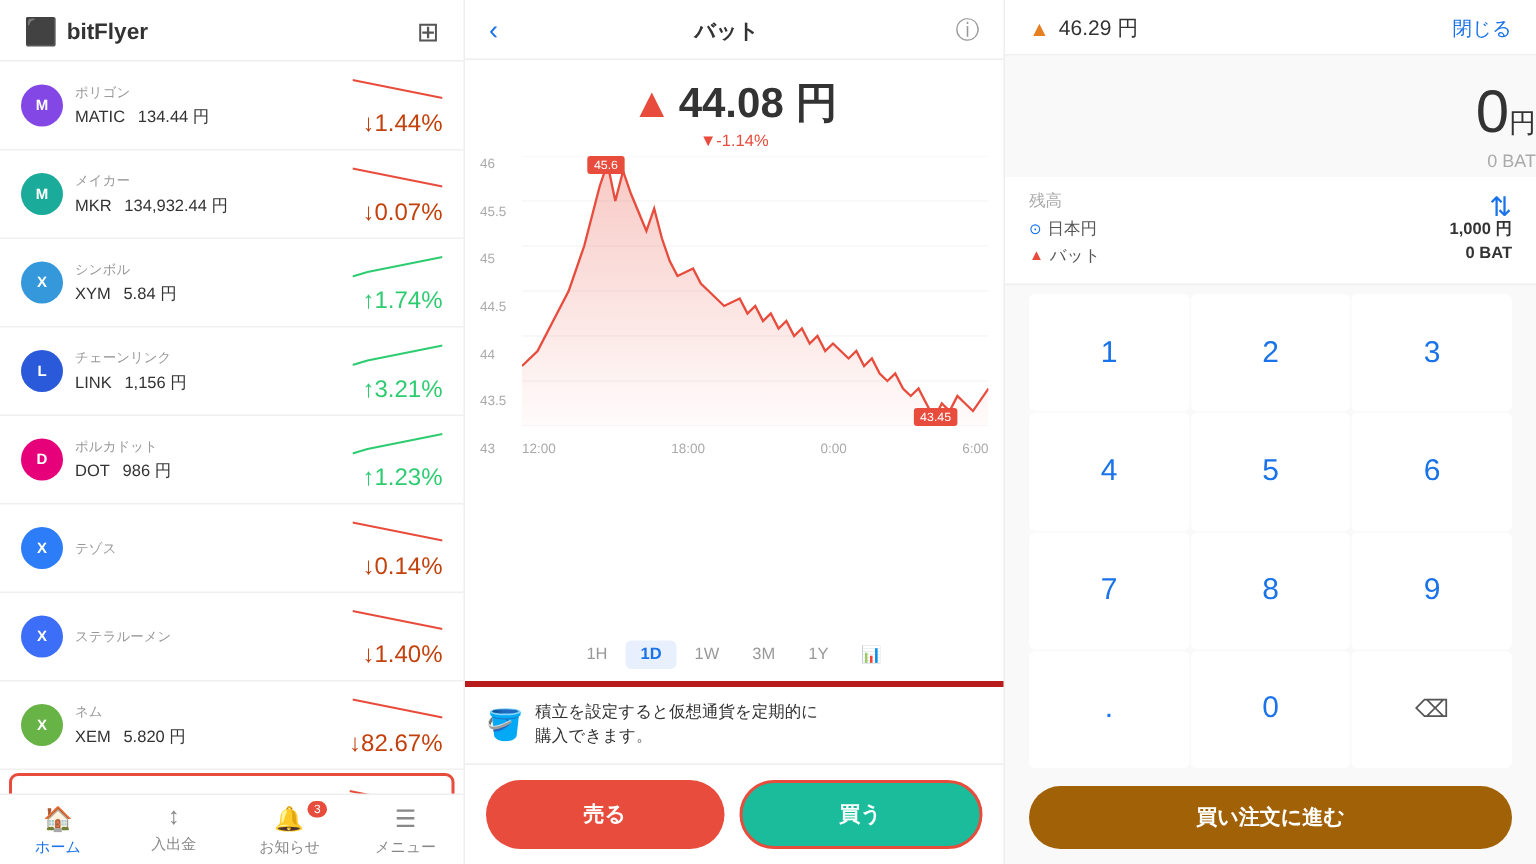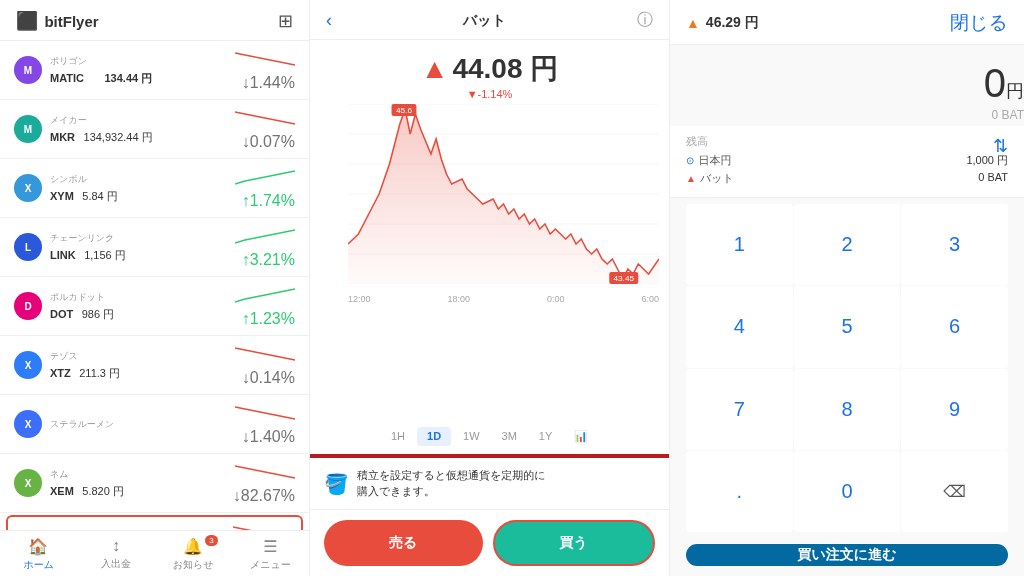--- a/index.html
+++ b/index.html
@@ -77,38 +77,38 @@
     }
     .coin-info {
       flex: 1;
     }
     .coin-name-jp {
       font-size: 9px;
       color: #999;
     }
     .coin-ticker {
       font-size: 11px;
-      font-weight: 700;
+      font-weight: 400;
       color: #333;
     }
     .coin-price {
       font-size: 11px;
       color: #333;
     }
     .coin-change {
       display: flex;
       flex-direction: column;
       align-items: flex-end;
       gap: 2px;
     }
     .mini-chart {
       width: 60px;
       height: 24px;
     }
-    .change-down { color: #737373; }
+    .change-down { color: #c2410c; }
     .change-up { color: #2ecc71; }
 
     .left-footer {
       display: flex;
       border-top: 1px solid #eee;
       padding: 6px 0 4px;
     }
     .footer-item {
       flex: 1;
       display: flex;
@@ -305,26 +305,26 @@
       display: flex;
       align-items: center;
       gap: 6px;
     }
     .alert-triangle {
       color: #e67e22;
       font-size: 14px;
     }
     .alert-price {
       font-size: 14px;
-      font-weight: 700;
+      font-weight: 400;
       color: #333;
     }
     .close-btn {
       color: #1a73e8;
-      font-size: 19px;
+      font-size: 13px;
       cursor: pointer;
     }
     .amount-display {
       text-align: right;
       padding: 16px 0 4px;
     }
     .amount-value {
       font-size: 40px;
       font-weight: 300;
       color: #333;
@@ -362,21 +362,21 @@
       margin-bottom: 3px;
     }
     .balance-label {
       display: flex;
       align-items: center;
       gap: 4px;
       color: #555;
     }
     .balance-val {
       color: #333;
-      font-weight: 400;
+      font-weight: 700;
     }
     .numpad {
       display: grid;
       grid-template-columns: repeat(3, 1fr);
       gap: 1px;
       padding: 6px 16px;
       flex: 1;
     }
     .num-key {
       background: #fff;
@@ -391,25 +391,25 @@
     }
     .num-key.del-key {
       font-size: 16px;
       color: #555;
     }
     .num-key.dot-key {
       font-size: 20px;
     }
     .order-btn {
       margin: 6px 16px 10px;
-      background: #0369a1;
+      background: #a16207;
       color: #fff;
       border: none;
       border-radius: 24px;
-      padding: 2px 0;
+      padding: 12px 0;
       font-size: 14px;
       font-weight: 600;
       cursor: pointer;
       width: calc(100% - 32px);
     }
   </style>
 </head>
 <body>
 
 <div class="left-panel">
@@ -420,21 +420,21 @@
     </div>
     <span class="qr-icon">⊞</span>
   </div>
   <div class="coin-list" id="coin-list">
       <div class="coin-item">
     <div class="coin-icon" style="background:#8247e5">M</div>
     <div class="coin-info">
       <div class="coin-name-jp">ポリゴン</div>
       <div>
         <span class="coin-ticker">MATIC</span>
-        <span class="coin-price" style="margin-left:16px;font-weight:bold;">134.44 円</span>
+        <span class="coin-price" style="margin-left:4px;">134.44 円</span>
       </div>
     </div>
     <div class="coin-change">
       <svg class="mini-chart" viewBox="0 0 60 18">
         <path d="M0,2 L10,4 L20,6 L30,8 L40,10 L50,12 L60,14" fill="none" stroke="#e74c3c" stroke-width="1.5"></path>
       </svg>
       <span class="change-down">↓1.44%</span>
     </div>
   </div>
       <div class="coin-item">
@@ -498,24 +498,20 @@
       <svg class="mini-chart" viewBox="0 0 60 18">
         <path d="M0,15 L10,12 L20,10 L30,8 L40,6 L50,4 L60,2" fill="none" stroke="#2ecc71" stroke-width="1.5"></path>
       </svg>
       <span class="change-up">↑1.23%</span>
     </div>
   </div>
       <div class="coin-item">
     <div class="coin-icon" style="background:#2c7df7">X</div>
     <div class="coin-info">
       <div class="coin-name-jp">テゾス</div>
-      <div>
-        <span class="coin-ticker">XTZ</span>
-        <span class="coin-price" style="margin-left:4px;">211.3 円</span>
-      </div>
     </div>
     <div class="coin-change">
       <svg class="mini-chart" viewBox="0 0 60 18">
         <path d="M0,2 L10,4 L20,6 L30,8 L40,10 L50,12 L60,14" fill="none" stroke="#e74c3c" stroke-width="1.5"></path>
       </svg>
       <span class="change-down">↓0.14%</span>
     </div>
   </div>
       <div class="coin-item">
     <div class="coin-icon" style="background:#3d6ef7">X</div>
@@ -590,20 +586,29 @@
     <span class="info-btn">ⓘ</span>
   </div>
   <div class="price-display">
     <div class="main-price">
       <span class="price-triangle">▲</span><span>44.08</span><span> </span><span>円</span>
     </div>
     <div class="price-change-pct">▼-1.14%</div>
   </div>
   <div class="chart-area">
     <div class="chart-container">
+      <div class="y-labels" id="y-labels">
+          <span>46</span>
+          <span>45.5</span>
+          <span>45</span>
+          <span>44.5</span>
+          <span>44</span>
+          <span>43.5</span>
+          <span>43</span>
+        </div>
       <div class="chart-svg-wrapper">
         <svg width="100%" height="100%" viewBox="0 0 300 180" preserveAspectRatio="none">
           <defs>
             <linearGradient id="chartGrad" x1="0" y1="0" x2="0" y2="1">
               <stop offset="0%" stop-color="#e74c3c" stop-opacity="0.3"></stop>
               <stop offset="100%" stop-color="#e74c3c" stop-opacity="0.02"></stop>
             </linearGradient>
           </defs>
 
           <line x1="0" y1="0" x2="300" y2="0" stroke="#eee" stroke-width="0.5"></line>

